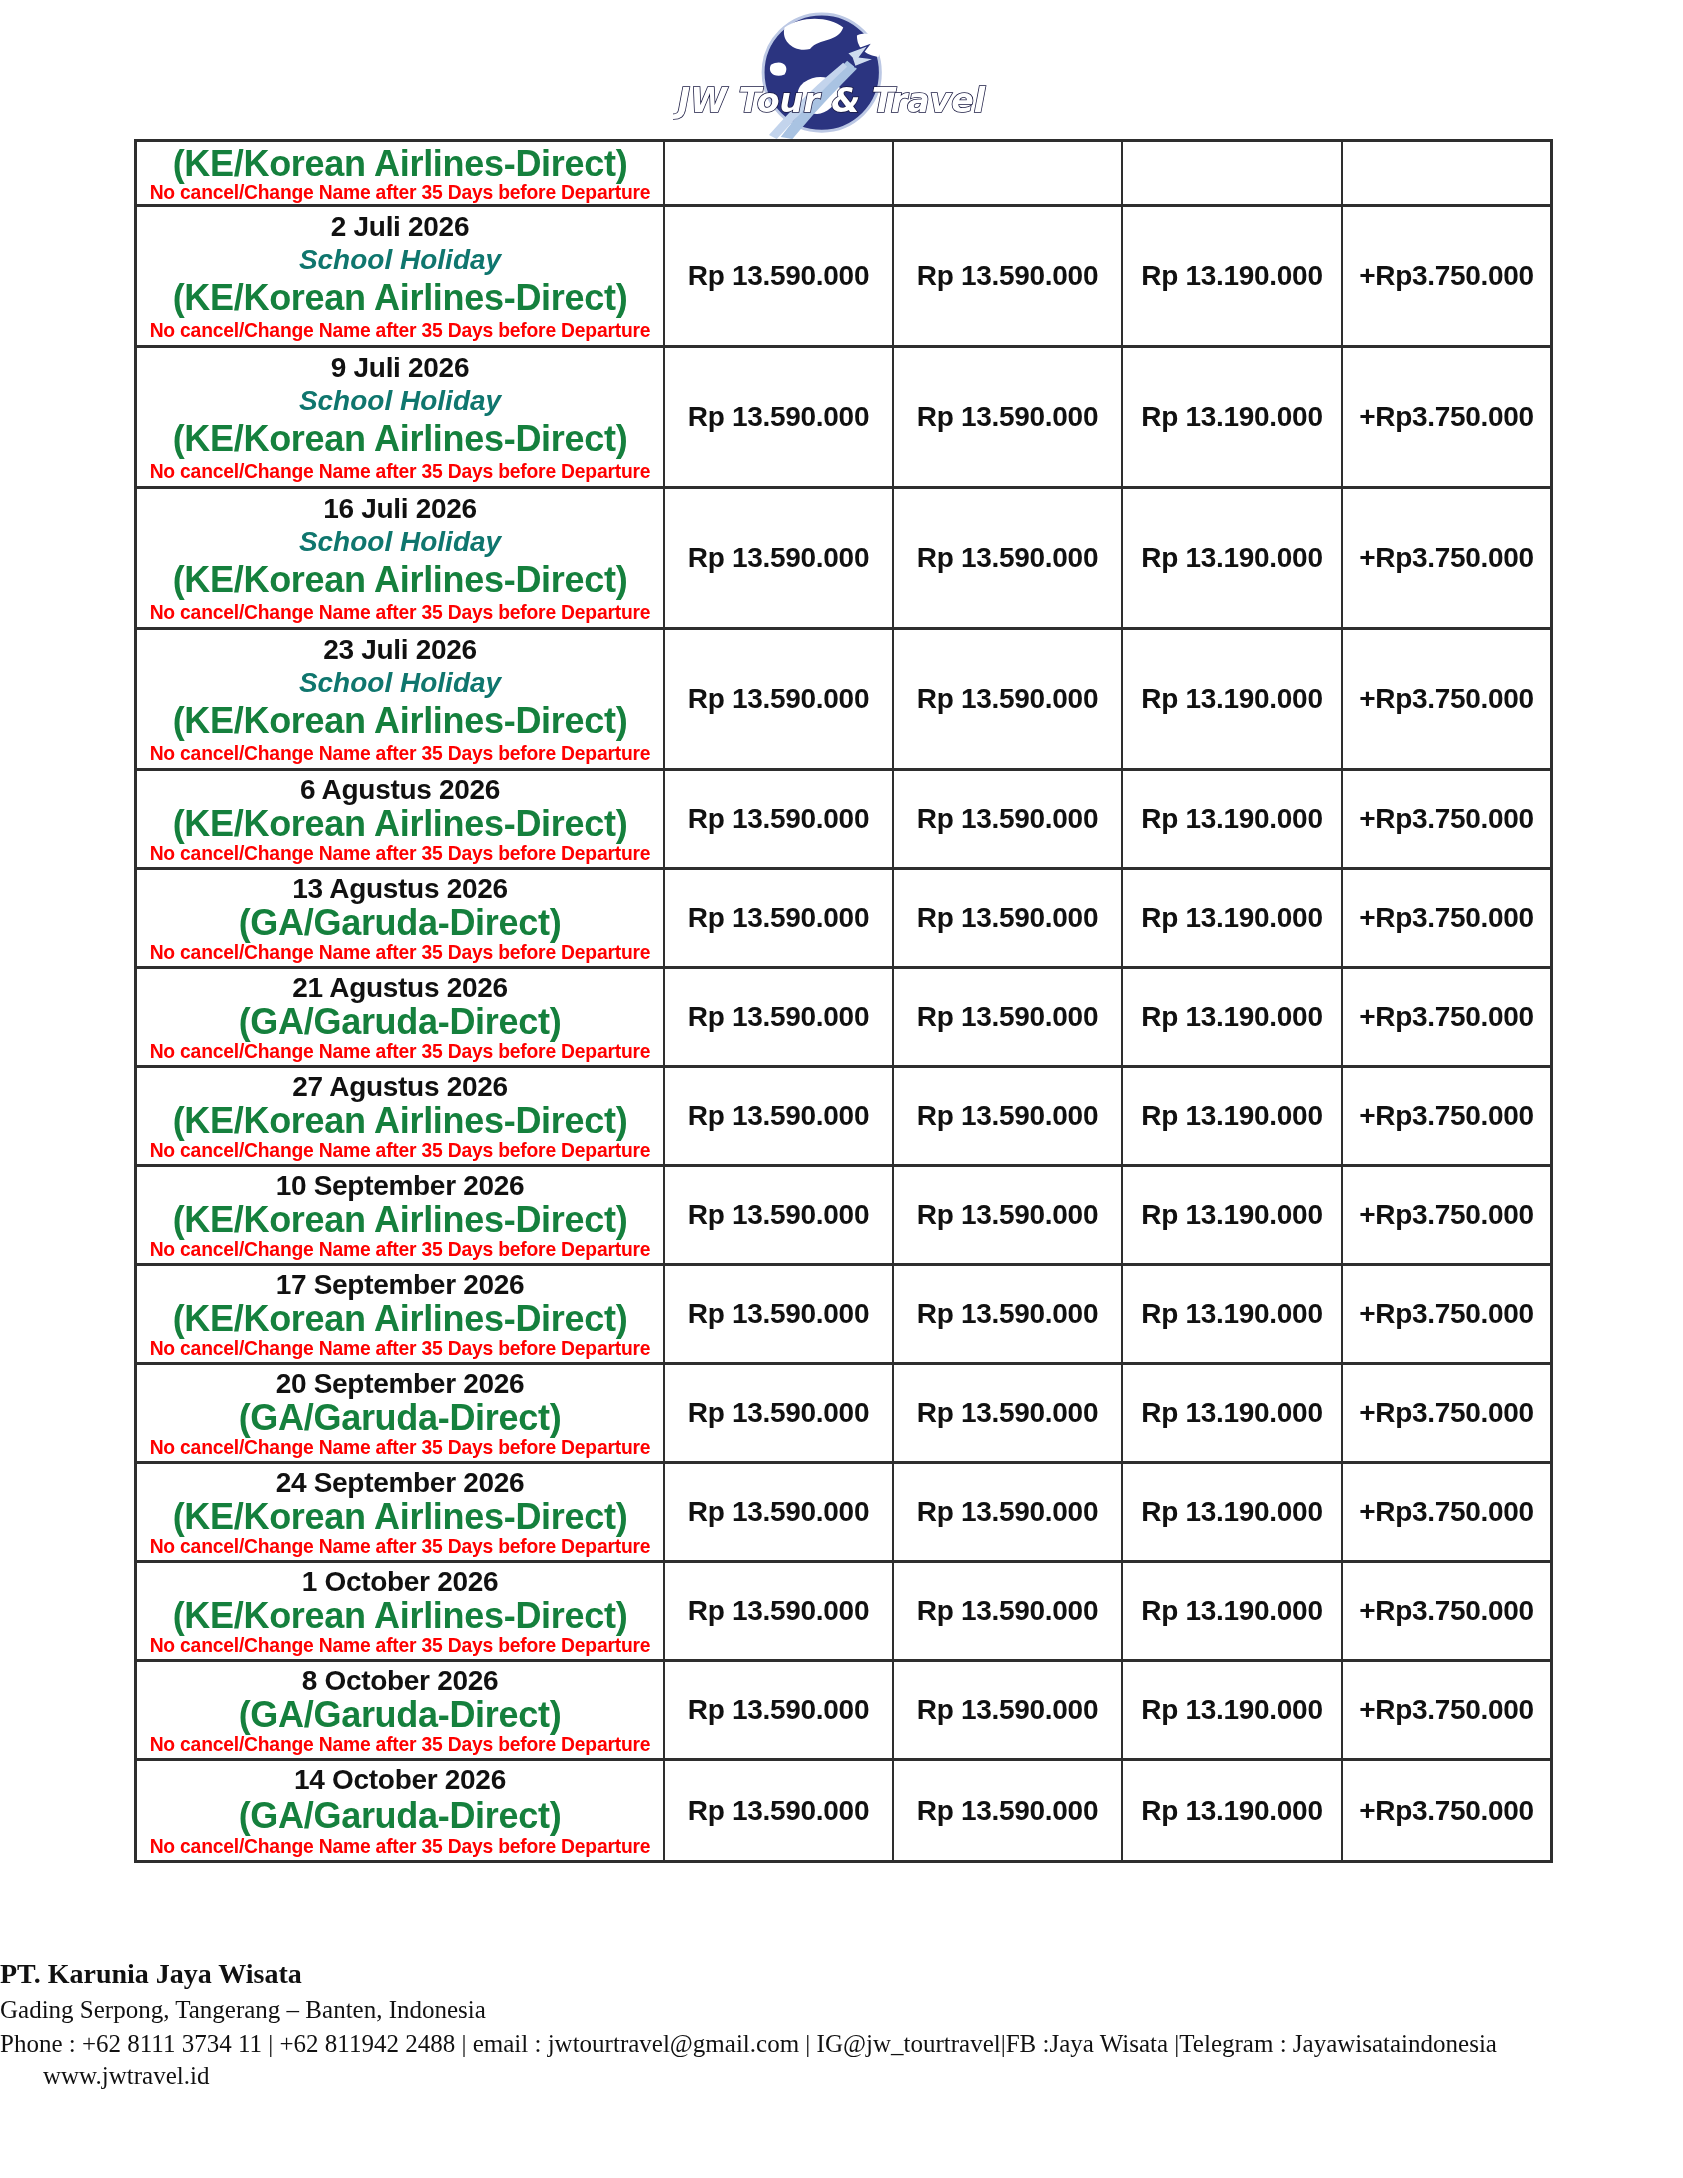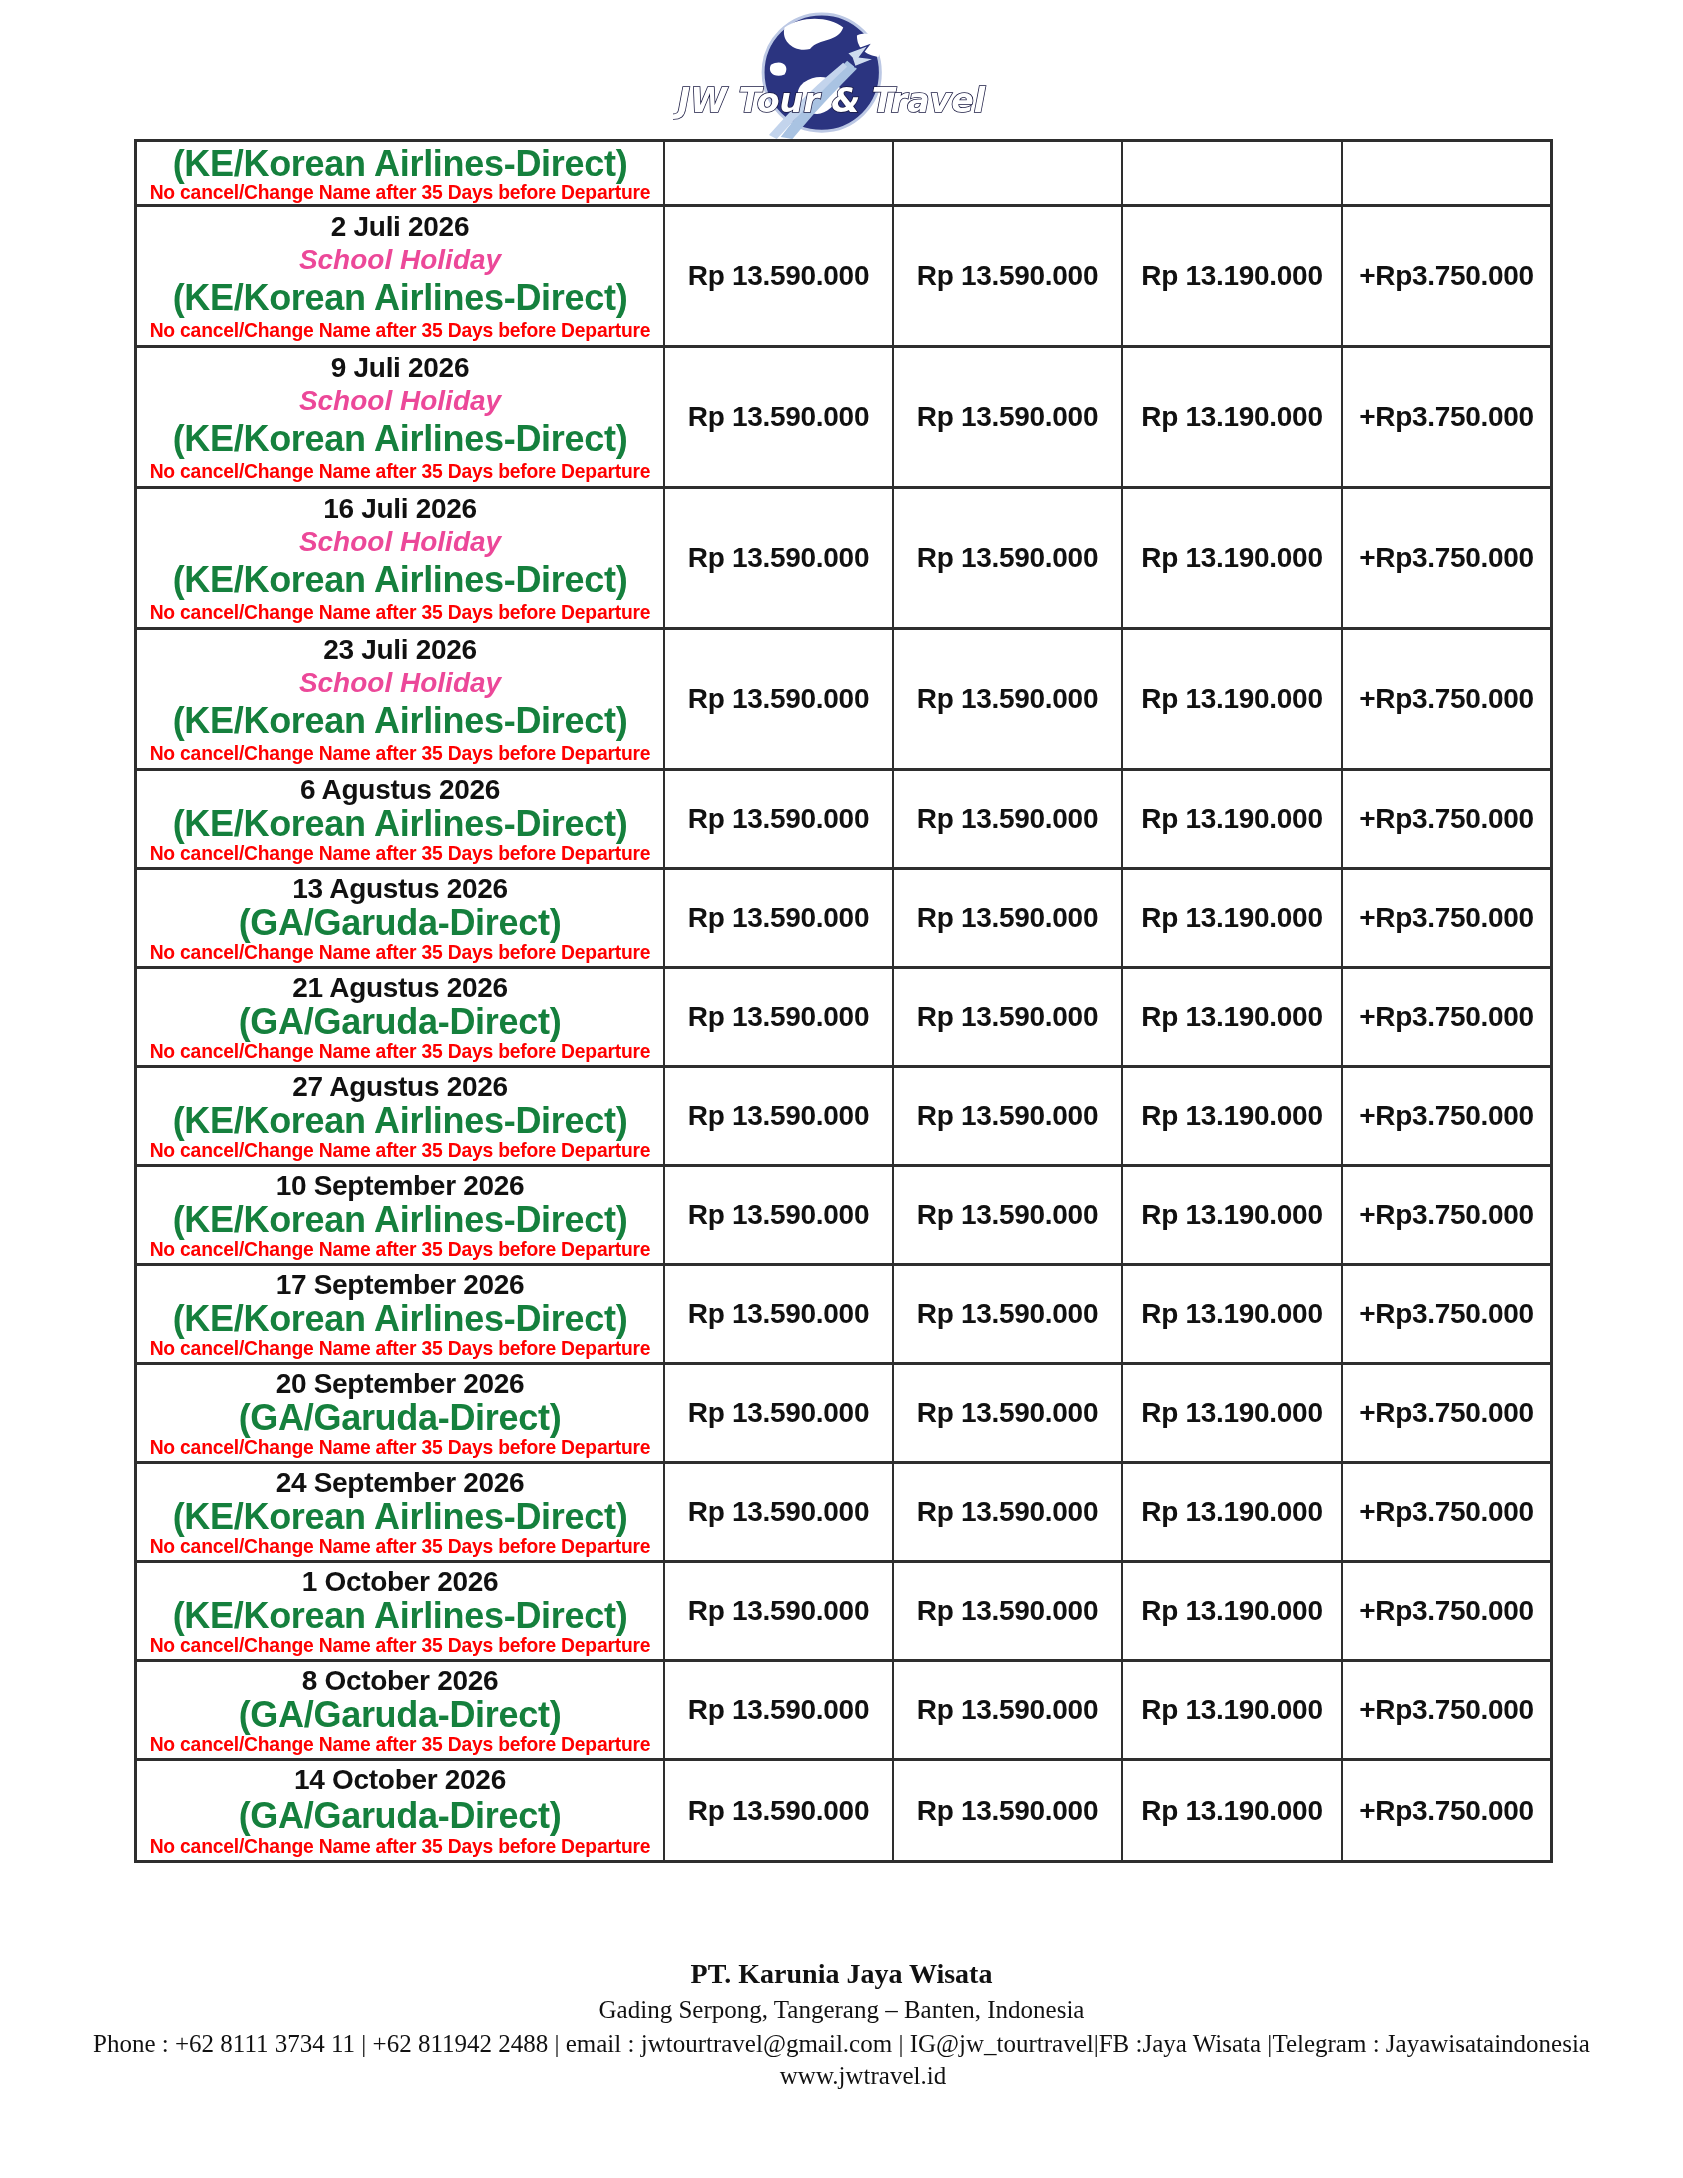--- a/index.html
+++ b/index.html
@@ -54,21 +54,21 @@
     overflow:hidden;
   }
   .cell:last-child{border-right:none;}
 
   .info{padding:3px 6px;}
   .date{
     font-size:28px;font-weight:bold;color:#111;
     line-height:1.05;letter-spacing:-0.3px;
   }
   .holiday{
-    font-size:28px;font-weight:bold;font-style:italic;color:#ec4899;
+    font-size:28px;font-weight:bold;font-style:italic;color:#0f766e;
     line-height:1.05;text-align:center;
   }
   .airline{
     font-size:36px;font-weight:bold;color:#15803d;
     line-height:1.05;letter-spacing:-0.3px;text-align:center;
   }
   .note{
     font-size:19.3px;font-weight:bold;color:#ff0000;
     line-height:1.0;letter-spacing:-0.2px;text-align:center;
     white-space:nowrap;
@@ -78,21 +78,20 @@
     font-size:28px;font-weight:bold;color:#111;
     letter-spacing:-0.3px;
     text-align:center;
   }
 
   
   .footer{
     position:absolute;
     left:0;top:1958px;
     width:1683px;
-    text-align:center;
     font-family:"Liberation Serif", serif;
     color:#111;
   }
   .footer .company{
     font-size:28px;font-weight:bold;
     margin:0 0 6px 0;
   }
   .footer .address{
     font-size:25px;
     margin:0 0 6px 0;

